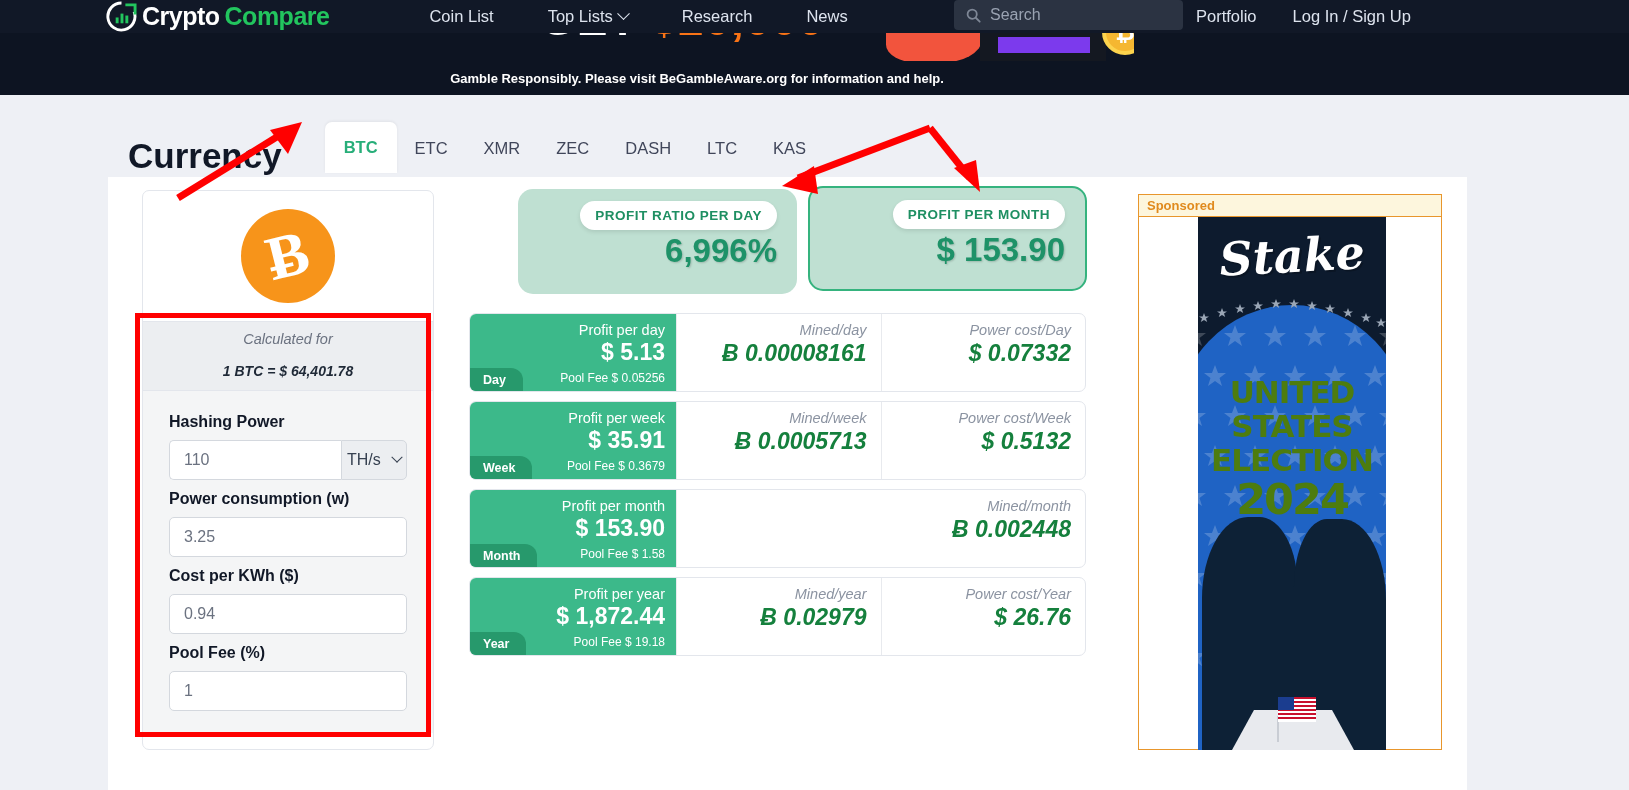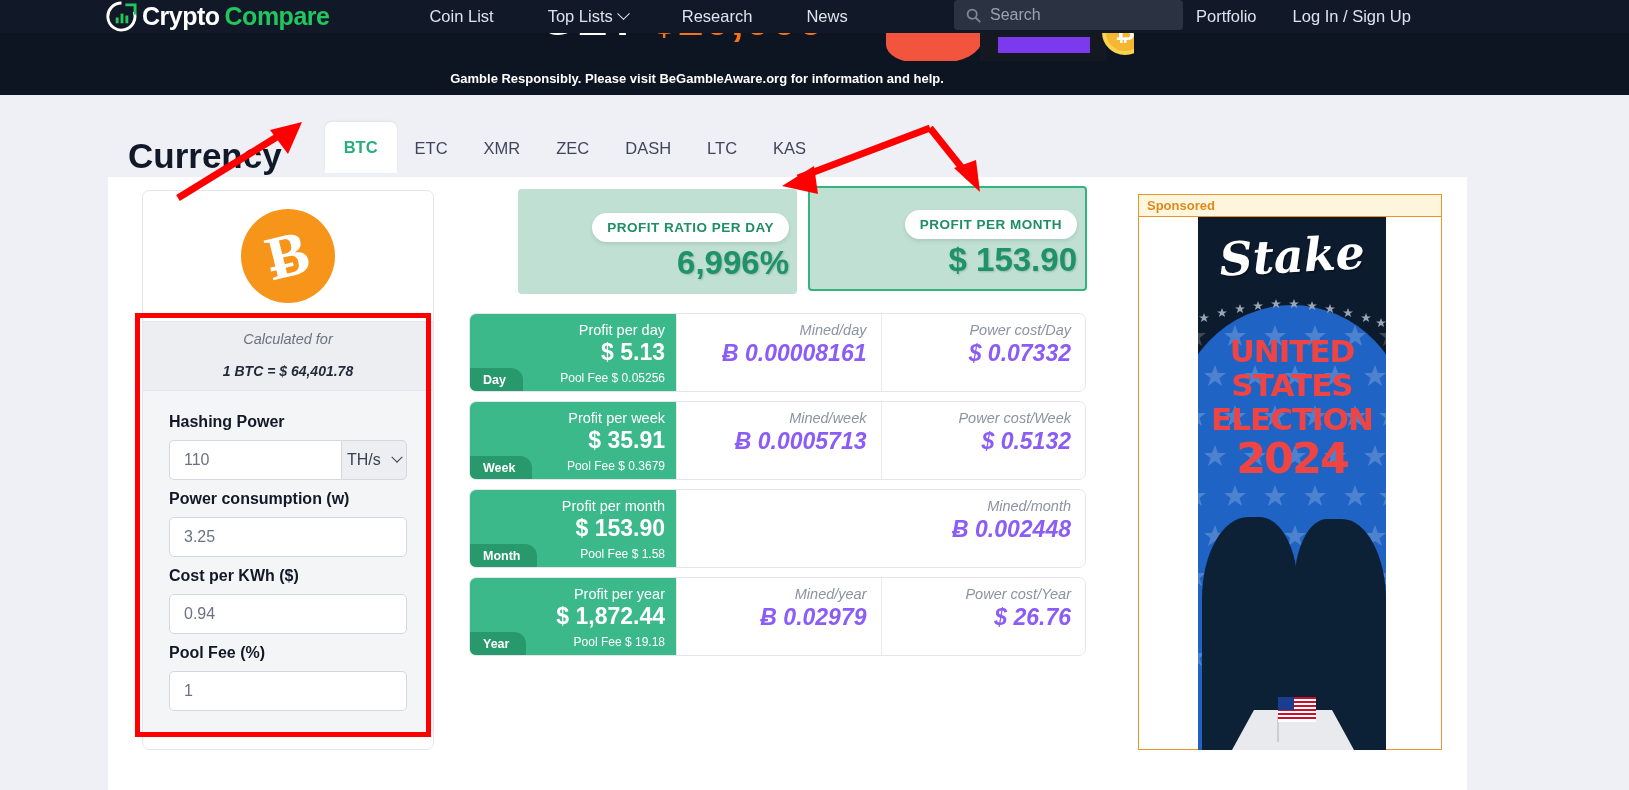--- a/index.html
+++ b/index.html
@@ -162,24 +162,23 @@
   .unit-sel {
     width: 96px; height: 40px; background: #eceef1;
     border: 1px solid #d4d8de; border-radius: 0 5px 5px 0;
     display: flex; align-items: center; justify-content: center; gap: 12px;
     font-size: 16px; color: #374151; cursor: pointer;
   }
   .sel-caret { width: 8px; height: 8px; border-right: 1.8px solid #374151; border-bottom: 1.8px solid #374151; transform: rotate(45deg) translate(-2px,-2px); }
 
   
   .kpi {
-    position: absolute; height: 105px; border-radius: 4px;
+    position: absolute; height: 105px; border-radius: 15px;
     background: #bfe0d2; display: flex; flex-direction: column; align-items: flex-end;
-    padding-right: 8px;
-    justify-content: center;
+    padding-right: 20px;
   }
   .kpi.a { left: 518px; top: 189px; width: 279px; }
   .kpi.b { left: 808px; top: 186px; width: 279px; border: 2px solid #35b37e; }
   .kpi-pill {
     background: #ffffff; border-radius: 17px; padding: 7px 15px;
     font-size: 13.5px; font-weight: bold; letter-spacing: .5px;
     color: #1e8f62; margin-top: 12px;
     box-shadow: 0 2px 4px rgba(0,0,0,.10);
   }
   .kpi-val { font-size: 33px; font-weight: bold; color: #1e9268; margin-top: 2px;
@@ -206,21 +205,21 @@
     display: flex; align-items: center; padding: 0 17px 0 13px;
     border-radius: 0 12px 0 0;
   }
   .row .cell {
     flex: 1; display: flex; flex-direction: column; align-items: flex-end;
     justify-content: flex-start; padding: 8px 14px 0 15px;
     border-left: 1px solid #e8eaee;
     font-style: italic;
   }
   .c-title { font-size: 14.5px; color: #8b93a1; }
-  .c-val { font-size: 23px; font-weight: bold; color: #8b5cf6; margin-top: 2px; }
+  .c-val { font-size: 23px; font-weight: bold; color: #15803d; margin-top: 2px; }
 
   
   .sponsor {
     position: absolute; left: 1138px; top: 194px; width: 304px; height: 556px;
     border: 1px solid #e8962c; background: #ffffff;
   }
   .sponsor-hd {
     background: #fdf6dd; border-bottom: 1px solid #e8962c;
     font-size: 13px; font-weight: bold; color: #e08a1e; padding: 3px 8px;
   }
@@ -233,22 +232,23 @@
   .sp-stars { position: absolute; inset: 0; opacity: .20; }
   .sp-arc { position: absolute; left: 0; top: 74px; width: 188px; height: 40px; }
   .sp-logo {
     position: absolute; top: 12px; left: 0; width: 188px; text-align: center;
     color: #ffffff; font-size: 46px; font-style: italic; font-weight: bold;
     font-family: "DejaVu Serif", serif; transform: rotate(-3deg);
     text-shadow: 2px 2px 0 rgba(0,0,0,.2);
   }
   .sp-line {
     position: absolute; left: 0; width: 188px; text-align: center;
-    color: #ef4444; font-weight: bold; font-family: "DejaVu Sans", sans-serif;
+    color: #4d7c0f; font-weight: bold; font-family: "DejaVu Sans", sans-serif;
     letter-spacing: -1px;
+    margin-top: 41px;
   }
   .sp-l1 { top: 116px; font-size: 31px; }
   .sp-l2 { top: 150px; font-size: 31px; }
   .sp-l3 { top: 184px; font-size: 31px; }
   .sp-l4 { top: 216px; font-size: 43px; letter-spacing: -2px; }
   .sil-l { position: absolute; left: 4px; top: 300px; width: 96px; height: 240px; background: #0d2136;
     border-radius: 48% 40% 0 0 / 34% 30% 0 0; }
   .sil-r { position: absolute; right: 0px; top: 302px; width: 92px; height: 240px; background: #0d2136;
     border-radius: 36% 48% 0 0 / 28% 34% 0 0; }
   .sil-podium { position: absolute; left: 34px; bottom: 0; width: 122px; height: 40px;

